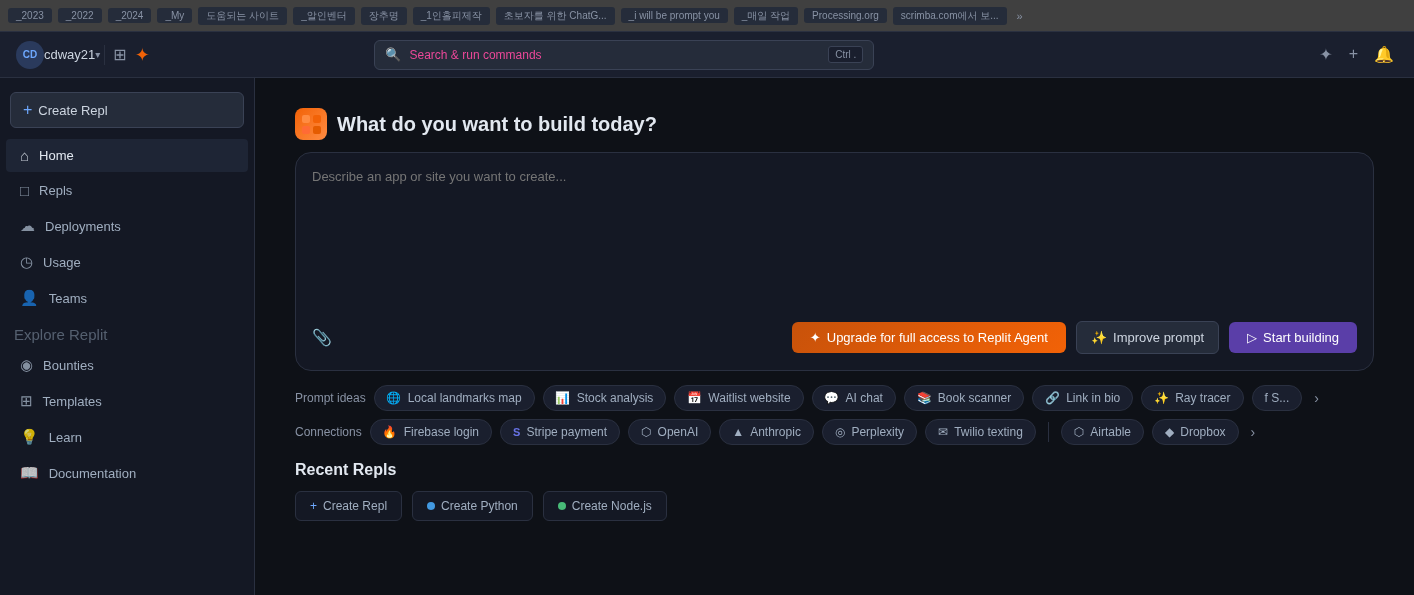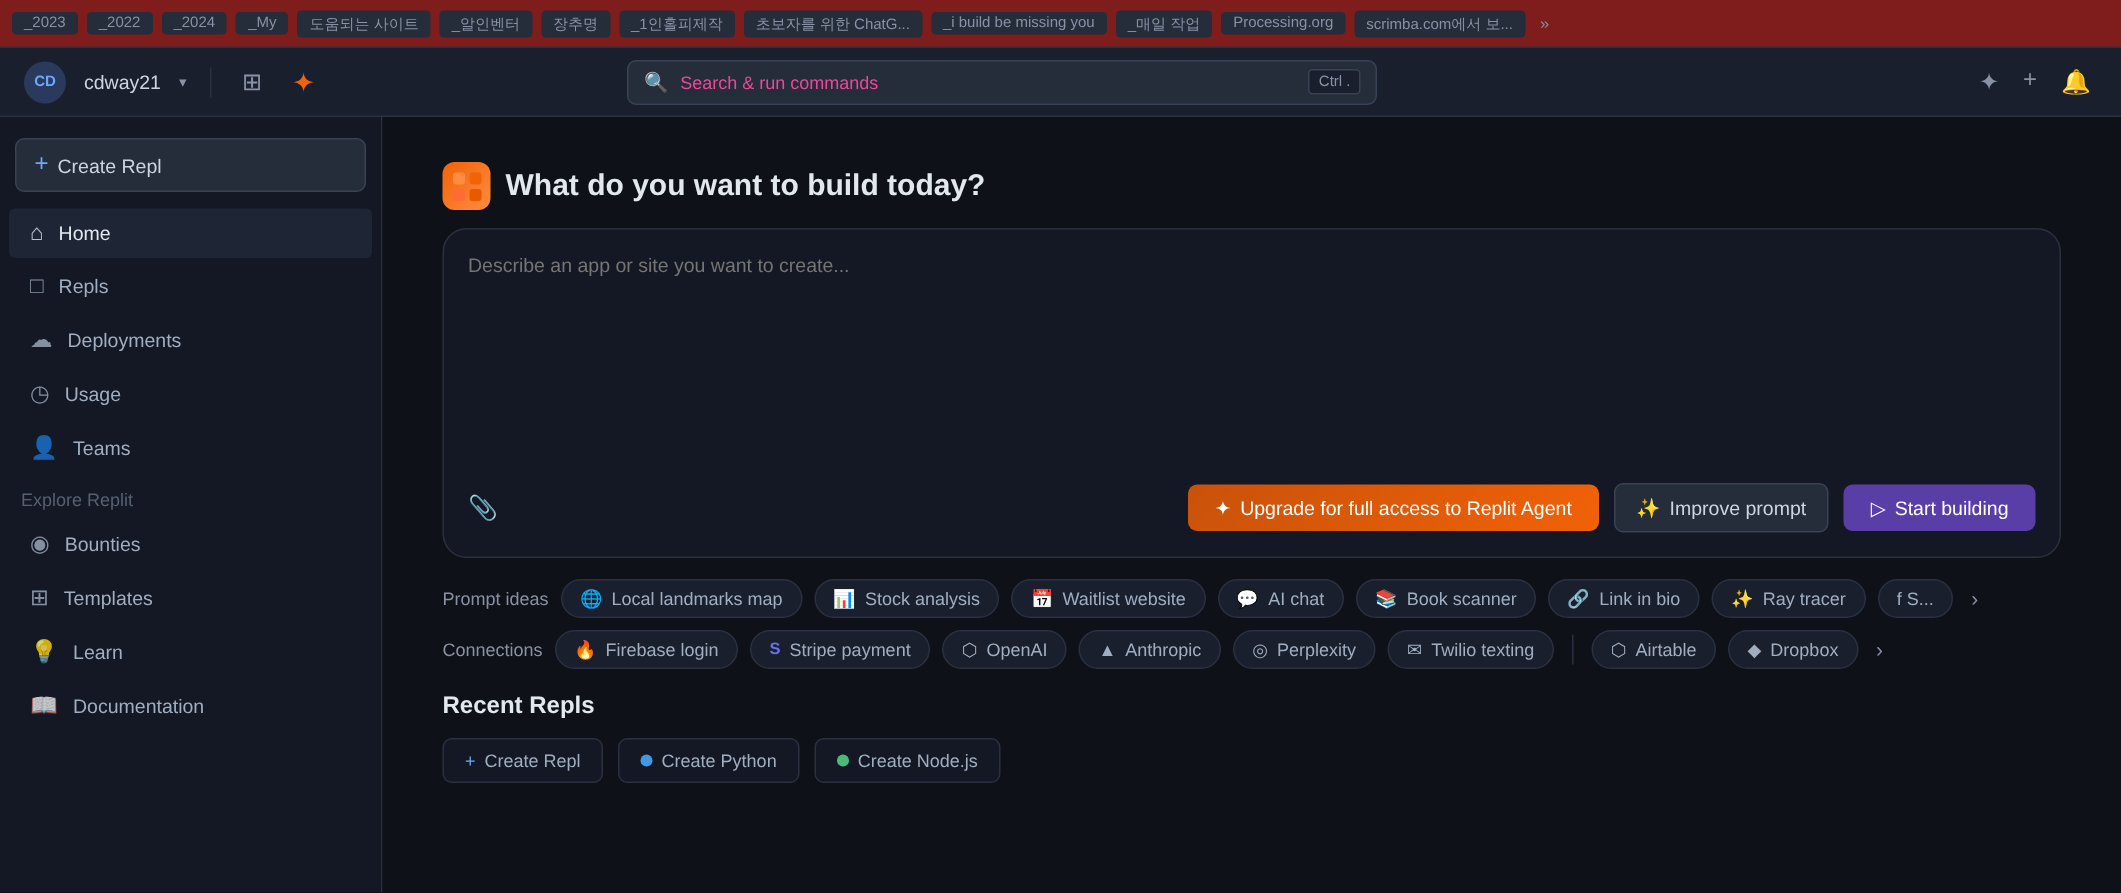--- a/index.html
+++ b/index.html
@@ -7,21 +7,21 @@
       font-family: -apple-system, BlinkMacSystemFont, 'Segoe UI', sans-serif;
       background: #0e1117;
       color: #cdd5e0;
       height: 595px;
       overflow: hidden;
       display: flex;
       flex-direction: column;
     }
     
     .browser-bar {
-      background: #7f1d1d;
+      background: #404040;
       height: 32px;
       display: flex;
       align-items: center;
       padding: 0 8px;
       gap: 6px;
       font-size: 11px;
       color: #8892a4;
       flex-shrink: 0;
       overflow: hidden;
       border-bottom: 1px solid #2a3040;
@@ -34,21 +34,20 @@
       color: #8892a4;
       white-space: nowrap;
     }
     
     .app-header {
       background: #1a1f2e;
       height: 46px;
       display: flex;
       align-items: center;
       padding: 0 16px;
-      gap: 12px;
       border-bottom: 1px solid #2a3040;
       flex-shrink: 0;
     }
     .user-badge {
       background: #2a3a5c;
       color: #6ea8fe;
       border-radius: 50%;
       width: 28px;
       height: 28px;
       display: flex;
@@ -148,21 +147,21 @@
       padding: 8px 14px;
       font-size: 13px;
       color: #a0aec0;
       cursor: pointer;
       border-radius: 4px;
       margin: 1px 6px;
     }
     .nav-item.active { background: #1e2535; color: #e2e8f0; }
     .nav-icon { font-size: 15px; opacity: 0.8; }
     .section-label {
-      font-size: 12px;
+      font-size: 15px;
       color: #556070;
       padding: 10px 14px 4px;
       text-transform: none;
       letter-spacing: 0;
     }
     
     .main-content {
       flex: 1;
       overflow-y: auto;
       padding: 30px 40px 20px;
@@ -339,21 +338,21 @@
 <div class="browser-bar">
   <div class="browser-tab">_2023</div>
   <div class="browser-tab">_2022</div>
   <div class="browser-tab">_2024</div>
   <div class="browser-tab">_My</div>
   <div class="browser-tab">도움되는 사이트</div>
   <div class="browser-tab">_알인벤터</div>
   <div class="browser-tab">장추명</div>
   <div class="browser-tab">_1인홀피제작</div>
   <div class="browser-tab">초보자를 위한 ChatG...</div>
-  <div class="browser-tab">_i build be missing you</div>
+  <div class="browser-tab">_i will be prompt you</div>
   <div class="browser-tab">_매일 작업</div>
   <div class="browser-tab">Processing.org</div>
   <div class="browser-tab">scrimba.com에서 보...</div>
   <span style="margin-left:4px;cursor:pointer;color:#8892a4;">»</span>
 </div>
 
 <div class="app-header">
   <div class="user-badge">CD</div>
   <span class="username">cdway21</span>
   <span class="chevron-icon">▾</span>

